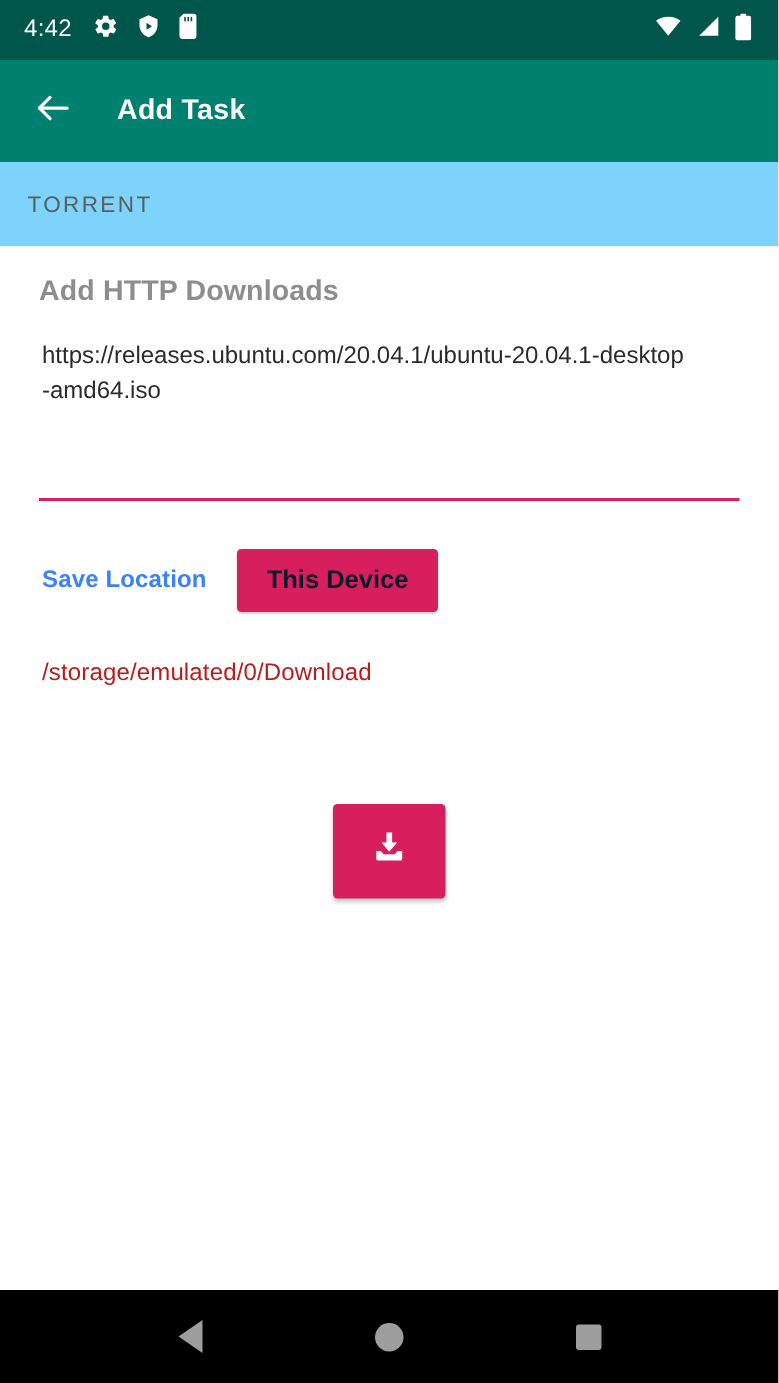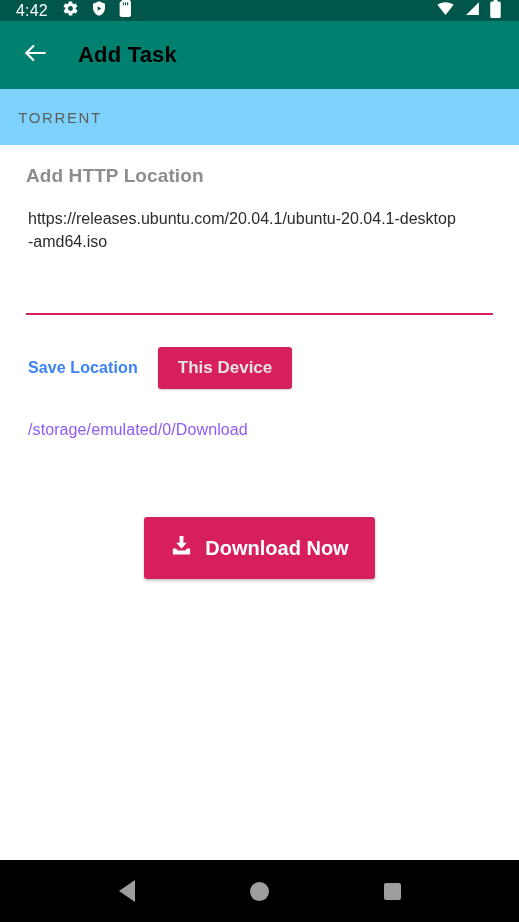--- a/index.html
+++ b/index.html
@@ -10,21 +10,21 @@
     width: 519px;
     height: 922px;
     background: #ffffff;
     font-family: "Liberation Sans", sans-serif;
     overflow: hidden;
     position: relative;
   }
 
   
   .status-bar {
-    height: 21px;
+    height: 40px;
     background: #00564B;
     display: flex;
     align-items: center;
     padding: 0 10px;
     box-sizing: border-box;
     color: #ffffff;
   }
   .status-time {
     font-size: 16px;
     font-weight: 400;
@@ -58,22 +58,22 @@
   }
   .back-btn {
     width: 34px;
     height: 34px;
     display: flex;
     align-items: center;
     justify-content: center;
     cursor: pointer;
   }
   .app-title {
-    color: #000000;
-    font-size: 22px;
+    color: #ffffff;
+    font-size: 19px;
     font-weight: bold;
     margin-left: 26px;
     letter-spacing: 0.2px;
   }
 
   
   .tab-bar {
     height: 56px;
     background: #7dd3fc;
     display: flex;
@@ -159,35 +159,35 @@
     padding-left: 2px;
   }
   .save-label {
     color: #3b82f6;
     font-size: 16px;
     font-weight: bold;
     letter-spacing: 0.1px;
   }
   .device-btn {
     background: #D61F5C;
-    color: #e5e5e5;
+    color: #0f172a;
     border: none;
     border-radius: 3px;
     font-size: 17px;
     font-weight: bold;
     font-family: "Liberation Sans", sans-serif;
     padding: 11px 20px;
     margin-left: 20px;
     cursor: pointer;
     box-shadow: 0 1px 2px rgba(0,0,0,0.2);
   }
 
   .path-text {
     margin-top: 32px;
-    color: #8b5cf6;
+    color: #b91c1c;
     font-size: 16px;
     padding-left: 2px;
     letter-spacing: 0.1px;
   }
 
   .download-wrap {
     margin-top: 78px;
     display: flex;
     justify-content: center;
   }
@@ -303,21 +303,21 @@
 </div>
 
 <div class="tab-bar">
   <div class="tab tab-torrent">
     <span>TORRENT</span>
   </div>
 </div>
 
 <div class="content">
 
-  <div class="section-heading">Add HTTP Location</div>
+  <div class="section-heading">Add HTTP Downloads</div>
 
 
   <div class="url-field">
     <div class="url-text">https://releases.ubuntu.com/20.04.1/ubuntu-20.04.1-desktop-amd64.iso</div>
   </div>
 
   <div class="save-row">
     <div class="save-label">Save Location</div>
     <button class="device-btn">This Device</button>
   </div>
@@ -325,21 +325,20 @@
   <div class="path-text">/storage/emulated/0/Download</div>
 
   <div class="download-wrap">
     <button class="download-btn">
       <span>
         <svg width="23" height="23" viewBox="0 0 24 24" fill="#ffffff">
           <path d="M10 2h4v7h3.5L12 15.5 6.5 9H10V2z"></path>
           <path d="M3 15h3.2l1.9 2.2h7.8L17.8 15H21v5.5a1 1 0 01-1 1H4a1 1 0 01-1-1V15z"></path>
         </svg>
       </span>
-      <span>Download Now</span>
     </button>
   </div>
 
 </div>
 
 <div class="nav-bar">
   <div class="nav-btn">
     <div class="nav-back"></div>
   </div>
   <div class="nav-btn">

